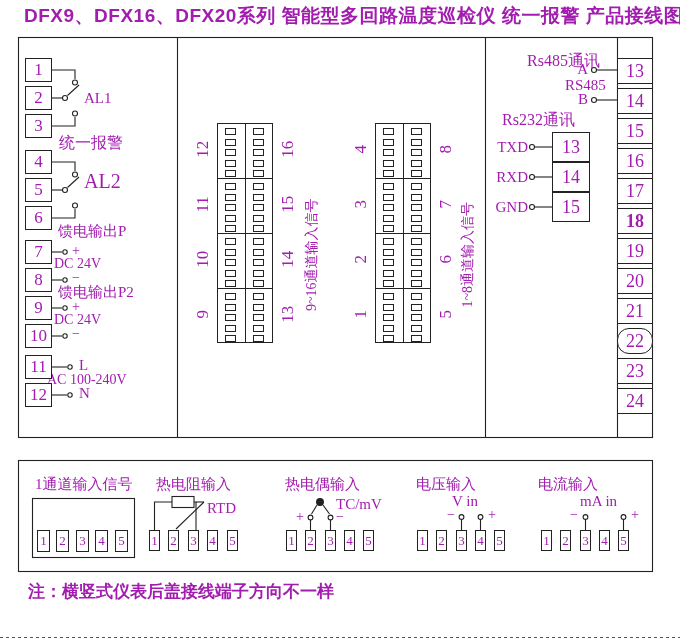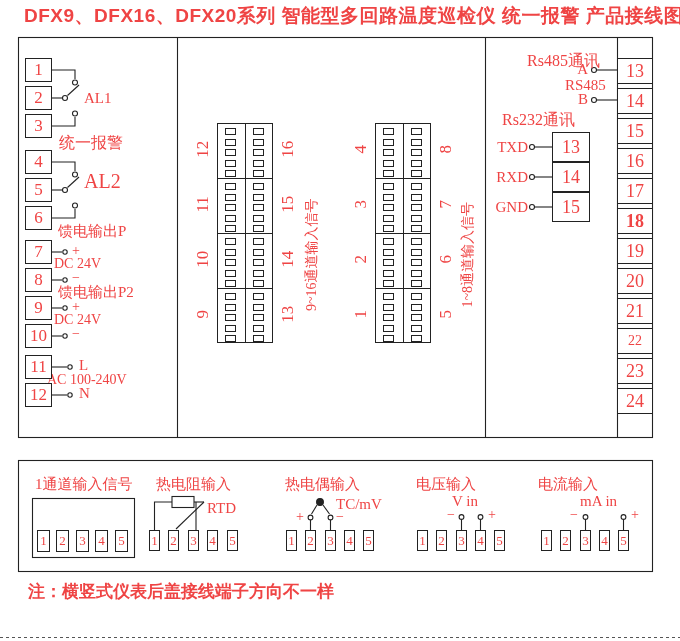--- a/index.html
+++ b/index.html
@@ -1,17 +1,17 @@
 <!DOCTYPE html>
 <html><head>
 <meta charset="utf-8">
 <style>
   html,body{margin:0;padding:0;background:#fff;}
   #stage{position:relative;width:680px;height:641px;background:#fff;overflow:hidden;
-         font-family:"Liberation Serif","DejaVu Serif",serif;color:#ef4444;}
+         font-family:"Liberation Serif","DejaVu Serif",serif;color:#a21caf;}
   .lbl{position:absolute;white-space:nowrap;line-height:1.1;}
   .sans{font-family:"Liberation Sans","DejaVu Sans",sans-serif;font-weight:bold;}
   .term{position:absolute;border:1px solid #222;background:#fff;display:flex;
         align-items:center;justify-content:center;box-sizing:border-box;}
   .sq{position:absolute;border:1px solid #222;background:#fff;box-sizing:border-box;}
   .bsq{position:absolute;border:1px solid #222;background:#fff;box-sizing:border-box;
        display:flex;align-items:center;justify-content:center;font-size:13px;}
   .rot{transform:rotate(-90deg);transform-origin:center center;text-align:center;}
   .vline{position:absolute;width:1px;background:#222;}
   .hline{position:absolute;height:1px;background:#222;}
@@ -162,21 +162,21 @@
       <div class="term" style="left: 25px; top: 383px; width: 27px; height: 24px; font-size: 17px;">12</div>
       <div class="term" style="left: 617px; top: 58px; width: 36px; height: 26px; font-size: 18px;">13</div>
       <div class="term" style="left: 617px; top: 88px; width: 36px; height: 26px; font-size: 18px;">14</div>
       <div class="term" style="left: 617px; top: 118px; width: 36px; height: 26px; font-size: 18px;">15</div>
       <div class="term" style="left: 617px; top: 148px; width: 36px; height: 26px; font-size: 18px;">16</div>
       <div class="term" style="left: 617px; top: 178px; width: 36px; height: 26px; font-size: 18px;">17</div>
       <div class="term" style="left: 617px; top: 208px; width: 36px; height: 26px; font-size: 18px; font-weight: bold;">18</div>
       <div class="term" style="left: 617px; top: 238px; width: 36px; height: 26px; font-size: 18px;">19</div>
       <div class="term" style="left: 617px; top: 268px; width: 36px; height: 26px; font-size: 18px;">20</div>
       <div class="term" style="left: 617px; top: 298px; width: 36px; height: 26px; font-size: 18px;">21</div>
-      <div class="term" style="left: 617px; top: 328px; width: 36px; height: 26px; font-size: 14px;">22</div>
+      <div class="term" style="left: 617px; top: 328px; width: 36px; height: 26px; font-size: 18px; border-radius: 12px;">22</div>
       <div class="term" style="left: 617px; top: 358px; width: 36px; height: 26px; font-size: 18px;">23</div>
       <div class="term" style="left: 617px; top: 388px; width: 36px; height: 26px; font-size: 18px;">24</div>
       <div class="term" style="left: 552px; top: 132px; width: 38px; height: 30px; font-size: 18px;">13</div>
       <div class="term" style="left: 552px; top: 162px; width: 38px; height: 30px; font-size: 18px;">14</div>
       <div class="term" style="left: 552px; top: 192px; width: 38px; height: 30px; font-size: 18px;">15</div>
       <div class="box" style="left: 217px; top: 123px; width: 56px; height: 220px;"></div>
       <div class="vline" style="left: 245px; top: 123px; height: 220px;"></div>
       <div class="hline" style="left: 217px; top: 178px; width: 56px;"></div>
       <div class="hline" style="left: 217px; top: 233px; width: 56px;"></div>
       <div class="hline" style="left: 217px; top: 288px; width: 56px;"></div>

